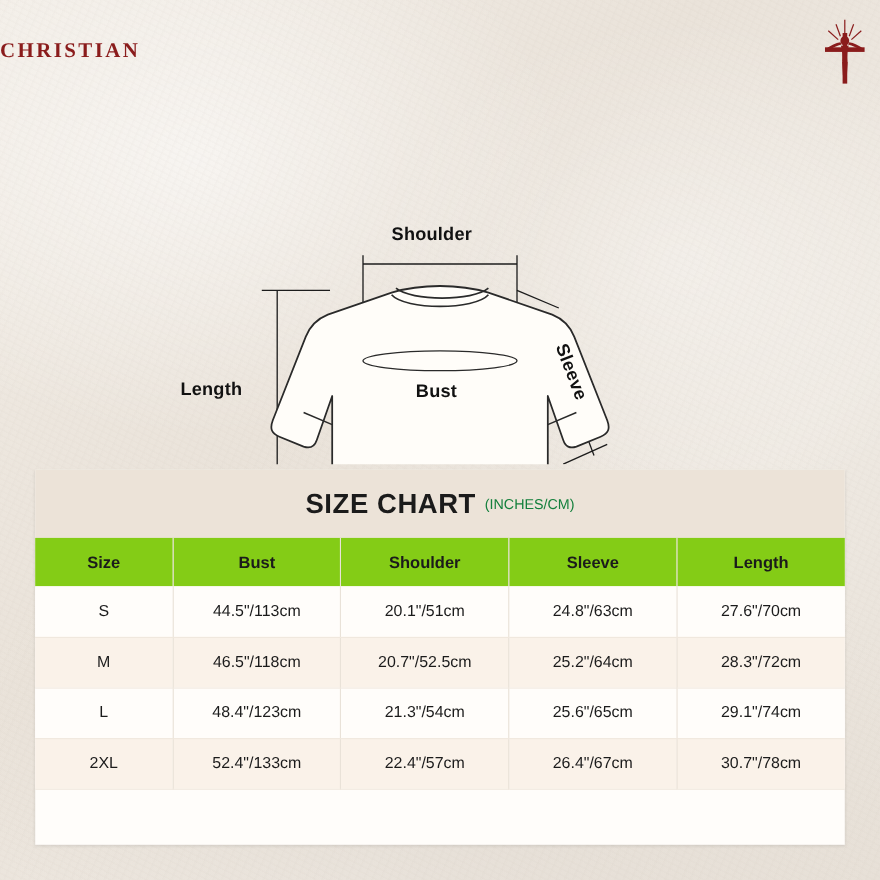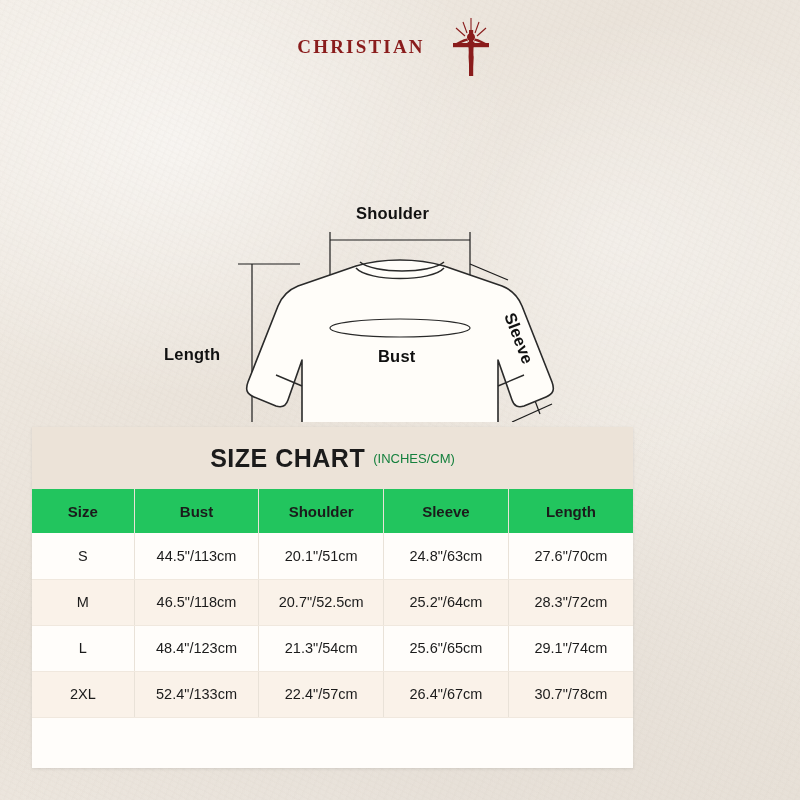--- a/index.html
+++ b/index.html
@@ -24,21 +24,21 @@
     position: absolute; inset: 0;
     opacity: .35;
     background-image:
       repeating-linear-gradient(27deg, rgba(180,170,158,.10) 0px, rgba(180,170,158,.10) 1px, rgba(255,255,255,0) 2px, rgba(255,255,255,0) 5px),
       repeating-linear-gradient(113deg, rgba(170,160,148,.08) 0px, rgba(170,160,148,.08) 1px, rgba(255,255,255,0) 3px, rgba(255,255,255,0) 7px);
   }
 
   
   .brand {
     position: absolute; top: 16px; left: 0; right: 0;
-    display: flex; align-items: center; justify-content: center;
+    display: flex; align-items: center; justify-content: space-between;
     gap: 14px;
   }
   .brand-text {
     font-family: "Liberation Serif", serif;
     color: #8a1c1c;
     font-size: 19px;
     letter-spacing: 2.2px;
     font-weight: 700;
   }
   .brand-mark { width: 64px; height: 62px; }
@@ -59,21 +59,21 @@
   .lbl-length   { left: 164px; top: 253px; }
   .lbl-sleeve   {
     left: 518px; top: 218px;
     transform: rotate(69deg);
     transform-origin: left top;
   }
 
   
   .card {
     position: absolute;
-    left: 32px; top: 427px; width: 601px; height: 341px;
+    left: 32px; top: 427px; width: 736px; height: 341px;
     background: #fffdfa;
     box-shadow: 0 1px 3px rgba(0,0,0,.10);
   }
   .card-title-row {
     height: 62px;
     background: #ece3d8;
     display: flex; align-items: center; justify-content: center;
     gap: 8px;
   }
   .card-title {
@@ -90,21 +90,21 @@
   table.size-table th, table.size-table td {
     text-align: center;
     font-size: 14.5px;
     color: #1b1b1b;
     height: 46px;
     border-right: 1px solid #e9e2d8;
     padding: 0 2px;
   }
   table.size-table th:last-child, table.size-table td:last-child { border-right: none; }
   table.size-table thead th {
-    background: #22c55e;
+    background: #84cc16;
     font-weight: 700;
     font-size: 15px;
     height: 44px;
   }
   table.size-table tbody tr:nth-child(odd)  td { background: #fffdfa; }
   table.size-table tbody tr:nth-child(even) td { background: #faf2e9; }
   table.size-table tbody tr td { border-bottom: 1px solid #f0e8de; }
   .col-size { width: 17%; }
   .col-rest { width: 20.75%; }
   .footnote {

